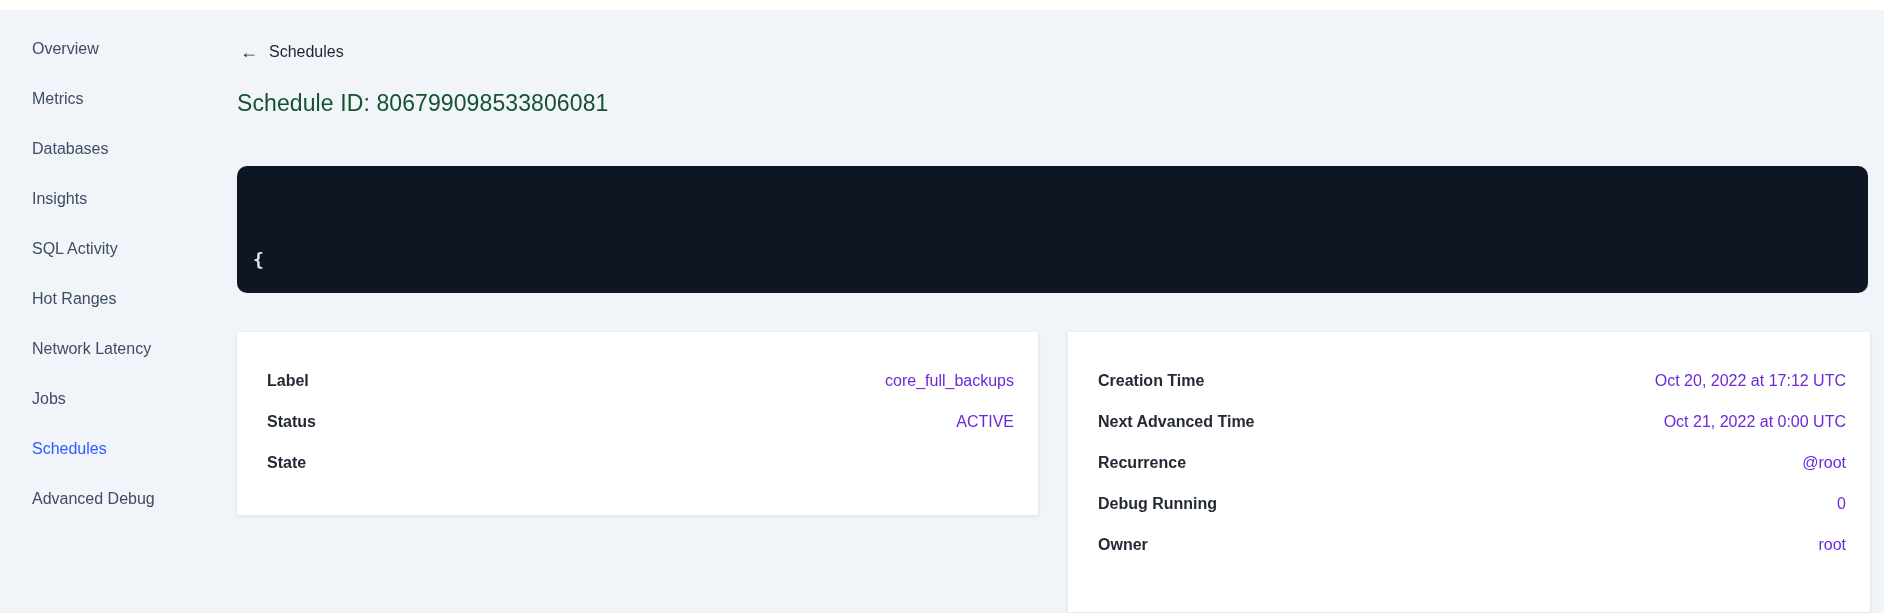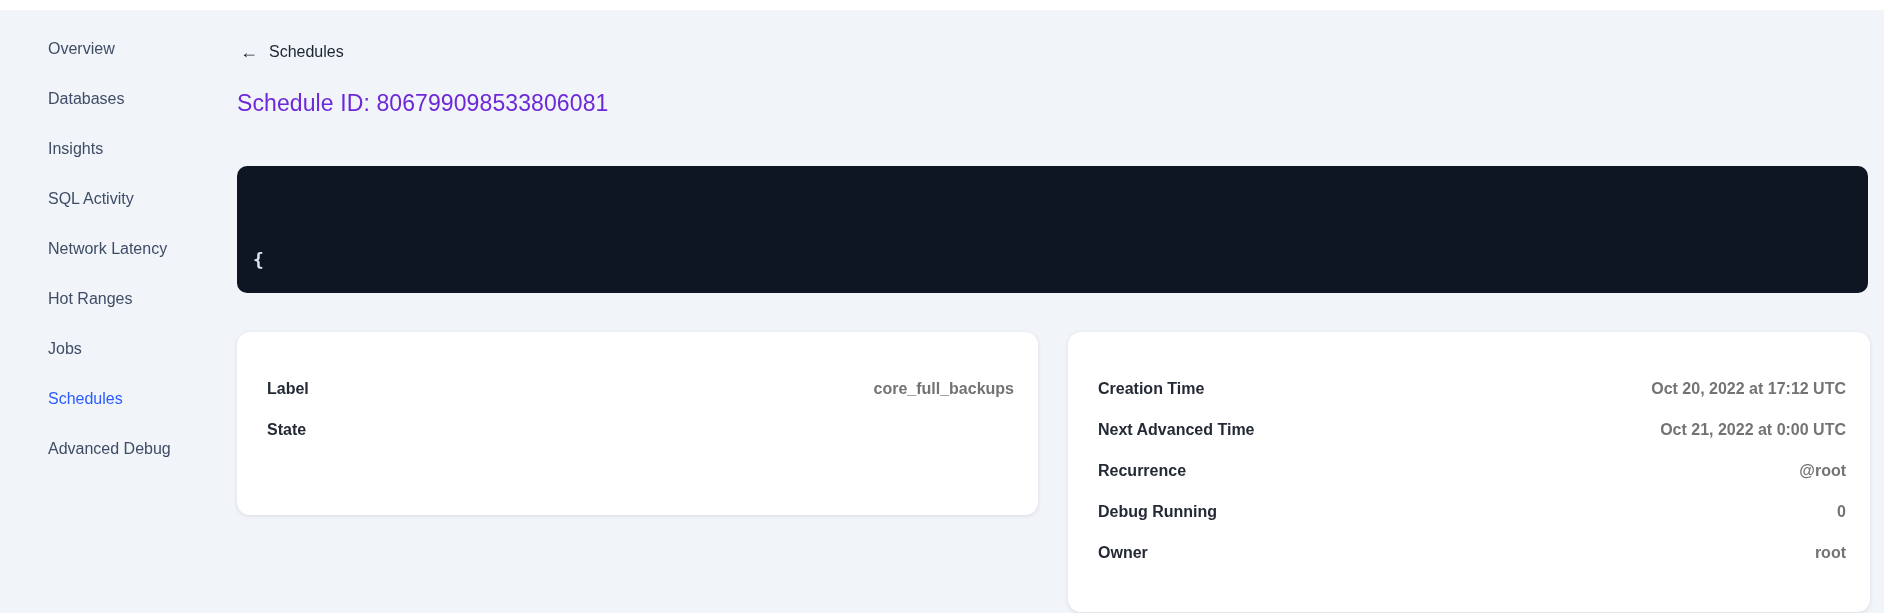--- a/index.html
+++ b/index.html
@@ -10,21 +10,21 @@
     overflow: hidden;
     position: relative;
   }
   .top-strip {
     position: absolute; left: 0; top: 0;
     width: 1884px; height: 10px;
     background: #ffffff;
   }
   
   .sidebar {
-    position: absolute; left: 16px; top: 10px;
+    position: absolute; left: 0; top: 10px;
     width: 236px; height: 603px;
   }
   .sidebar ul { list-style: none; padding: 14px 0 0 32px; }
   .sidebar li {
     height: 50px;
     display: flex; align-items: center;
     font-size: 16px;
     color: #3e4c66;
     cursor: pointer;
     white-space: nowrap;
@@ -37,75 +37,76 @@
     font-size: 16px; color: #1b2432;
     cursor: pointer;
   }
   .back-row .arrow {
     font-size: 18px; margin-right: 11px; color: #1b2432;
     line-height: 1;
   }
   .page-title {
     position: absolute; left: 237px; top: 90px;
     font-size: 23px; font-weight: 500;
-    color: #6d28d9;
+    color: #14532d;
     letter-spacing: 0.1px;
   }
   
   .code-block {
     position: absolute; left: 237px; top: 166px;
     width: 1631px; height: 127px;
     background: #0e1523;
     border-radius: 10px;
     padding: 14px 16px;
     font-family: "DejaVu Sans Mono", monospace;
     font-size: 18px; font-weight: 700;
     line-height: 32px;
     color: #dfe5ee;
     white-space: pre;
     overflow: hidden;
   }
   
   .card {
     position: absolute;
     background: #ffffff;
-    border-radius: 13px;
+    border-radius: 0;
     box-shadow: 0 1px 4px rgba(40, 54, 80, 0.12);
-    padding: 36px 24px 0 30px;
+    padding: 28px 24px 0 30px;
   }
   .card-left  { left: 237px;  top: 332px; width: 801px; height: 183px; }
   .card-right { left: 1068px; top: 332px; width: 802px; height: 280px; }
   .detail-row {
     height: 41px;
     display: flex; align-items: center;
     justify-content: space-between;
   }
   .detail-label {
     font-size: 16px; font-weight: 700;
     color: #242a35;
   }
   .detail-value {
-    font-size: 16px; font-weight: 700;
-    color: #737373;
+    font-size: 16px; font-weight: 400;
+    color: #6d28d9;
     text-align: right;
   }
 </style>
 </head>
 <body>
 
 <div class="top-strip"></div>
 
 <nav class="sidebar">
   <ul>
     <li>Overview</li>
+    <li>Metrics</li>
     <li>Databases</li>
     <li>Insights</li>
     <li>SQL Activity</li>
+    <li>Hot Ranges</li>
     <li>Network Latency</li>
-    <li>Hot Ranges</li>
     <li>Jobs</li>
     <li class="active">Schedules</li>
     <li>Advanced Debug</li>
   </ul>
 </nav>
 
 <div class="back-row">
   <span class="arrow">←</span>
   <span>Schedules</span>
 </div>
@@ -115,20 +116,24 @@
 <div class="code-block">
   <div>{</div>
   
   
 </div>
 
 <section class="card card-left">
   <div class="detail-row">
     <span class="detail-label">Label</span>
     <span class="detail-value">core_full_backups</span>
+  </div>
+  <div class="detail-row">
+    <span class="detail-label">Status</span>
+    <span class="detail-value">ACTIVE</span>
   </div>
   <div class="detail-row">
     <span class="detail-label">State</span>
     <span class="detail-value"></span>
   </div>
 </section>
 
 <section class="card card-right">
   <div class="detail-row">
     <span class="detail-label">Creation Time</span>

